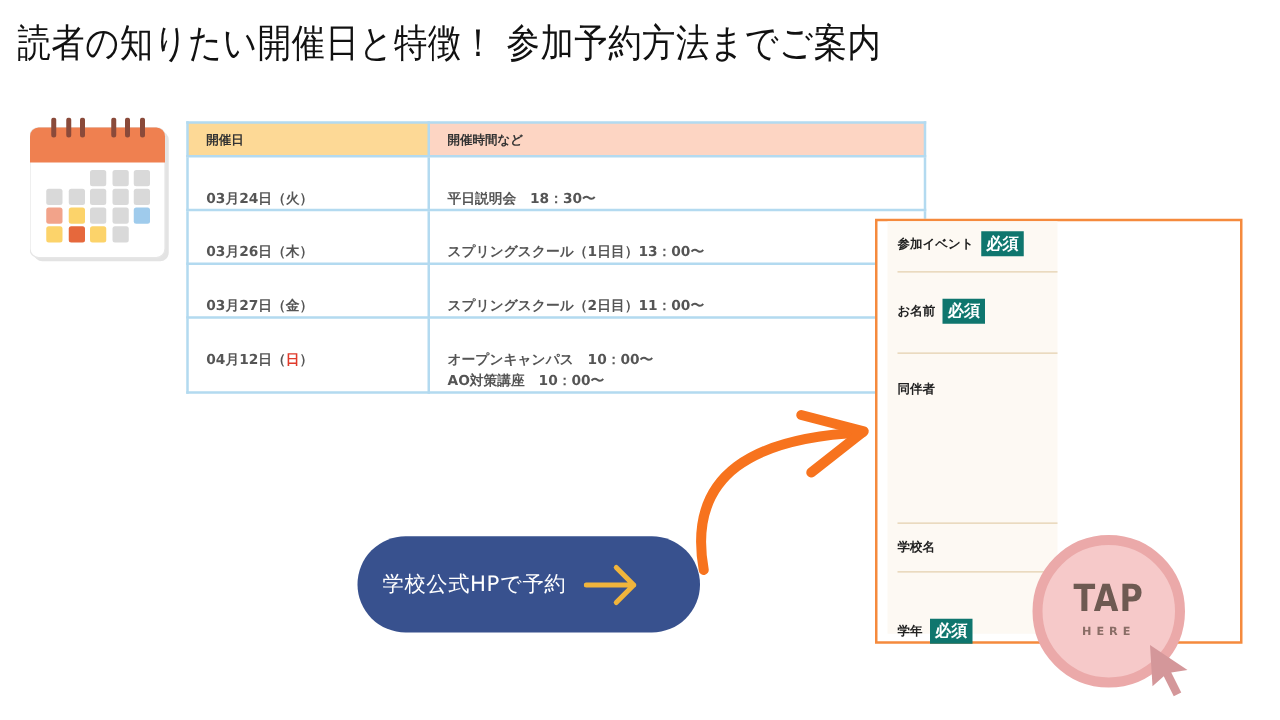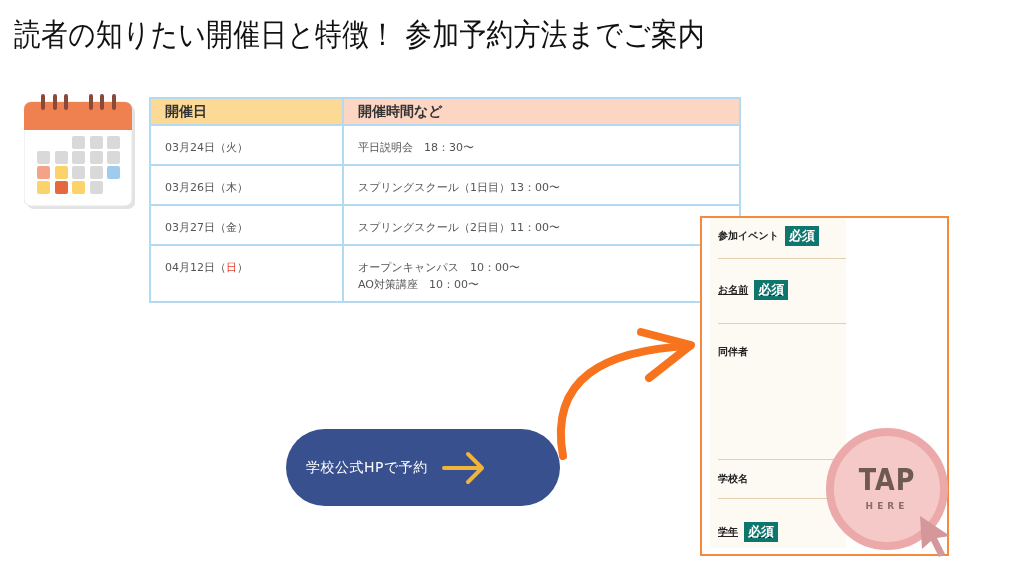--- a/index.html
+++ b/index.html
@@ -18,45 +18,45 @@
 
     
     .schedule {
       position: absolute; left: 149px; top: 97px; width: 592px;
       border-collapse: collapse; font-size: 11px; color: #555;
     }
     .schedule th, .schedule td {
       border: 2px solid #b3daf0; text-align: left; vertical-align: top;
       padding: 0 0 0 14px;
     }
-    .schedule th { height: 27px; vertical-align: middle; font-weight: 700; color: #333; font-size: 14px; }
+    .schedule th { height: 27px; vertical-align: middle; font-weight: 700; color: #333; font-size: 10px; }
     .schedule th.col-date { background: #fdd996; width: 193px; }
     .schedule th.col-time { background: #fdd5c3; }
-    .schedule td { padding-top: 13px; line-height: 17px; }
+    .schedule td { padding-top: 24px; line-height: 17px; font-weight: bold; }
     .schedule tr.r1 td { height: 40px; }
     .schedule tr.r2 td { height: 57px; }
     .schedule td .line { display: block; }
     .sun { color: #e03b2b; }
 
     
     .reserve-btn {
       position: absolute; left: 286px; top: 429px; width: 274px; height: 77px;
       background: #38518e; border-radius: 40px; color: #fff;
       display: flex; align-items: center; padding-left: 20px;
-      font-size: 14px; letter-spacing: 0.5px; cursor: pointer;
+      font-size: 17px; letter-spacing: 0.5px; cursor: pointer;
     }
     .reserve-btn .arrow { margin-left: 14px; }
 
     
     .curve-arrow { position: absolute; left: 545px; top: 318px; width: 160px; height: 150px; }
 
     
     .form-panel {
-      position: absolute; left: 700px; top: 175px; width: 249px; height: 340px;
-      border: 2px solid #f58a3d; background: #fff; margin-top: 41px;
+      position: absolute; left: 700px; top: 175px; width: 294px; height: 340px;
+      border: 2px solid #f58a3d; background: #fff;
     }
     .form-labels {
       position: absolute; left: 8px; top: 0; width: 136px; height: 330px;
       background: #fdf9f3;
     }
     .form-row {
       position: absolute; left: 16px; width: 128px;
       font-size: 10px; font-weight: 700; color: #222;
       display: flex; align-items: center;
     }
@@ -159,37 +159,37 @@
 
 <div class="form-panel">
   <div class="form-labels"></div>
 
   <div class="form-row" style="top:10px;height:16px;">
     <span>参加イベント</span>
     <span class="req-badge">必須</span>
   </div>
   <div class="form-divider" style="top:40px;"></div>
 
-  <div class="form-row" style="top:64px;height:16px;text-decoration:underline;">
+  <div class="form-row" style="top:64px;height:16px;">
     <span>お名前</span>
     <span class="req-badge">必須</span>
   </div>
   <div class="form-divider" style="top:105px;"></div>
 
   <div class="form-row" style="top:126px;height:16px;text-align:right;">
     <span>同伴者</span>
   </div>
   <div class="form-divider" style="top:241px;"></div>
 
   <div class="form-row" style="top:253px;height:16px;">
     <span>学校名</span>
   </div>
   <div class="form-divider" style="top:280px;"></div>
 
-  <div class="form-row" style="top:306px;height:16px;text-decoration:underline;">
+  <div class="form-row" style="top:320px;height:16px;">
     <span>学年</span>
     <span class="req-badge">必須</span>
   </div>
 </div>
 
 <svg class="curve-arrow" viewBox="0 0 160 150">
   <path d="M18 138 C 4 60, 60 32, 145 28" fill="none" stroke="#f7731e" stroke-width="8" stroke-linecap="round"></path>
   <path d="M96 14 L 146 27 L 104 60" fill="none" stroke="#f7731e" stroke-width="8" stroke-linecap="round" stroke-linejoin="round"></path>
 </svg>
 

